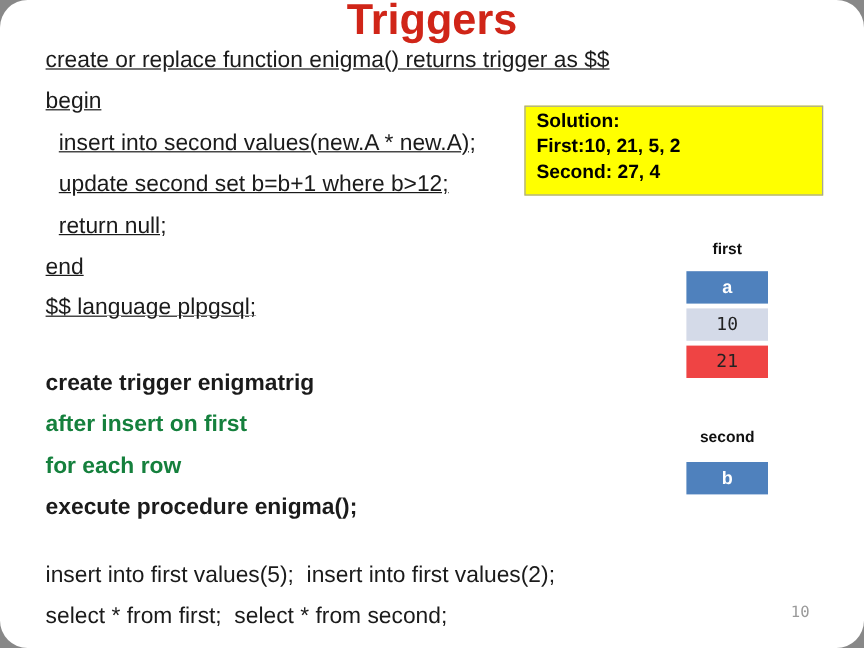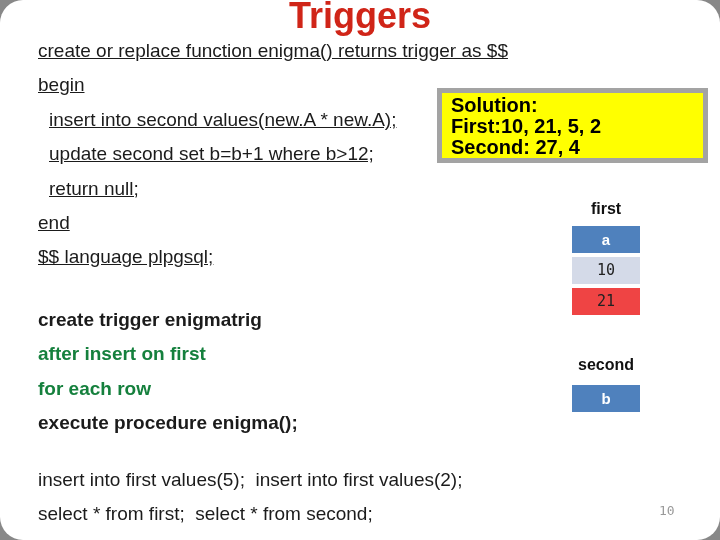--- a/index.html
+++ b/index.html
@@ -31,36 +31,36 @@
   }
   .code-1 { top:34px;text-decoration:underline; }
   .code-2 { top:303px;font-weight:bold; }
   .code-3 { top:463px; }
   .code-line.indent { padding-left:11px; }
   .code-line.red { color:#15803d; }
 
   .solution-box {
     position:absolute;
     left:437px; top:88px;
-    width:271px; height:75px;
+    width:249px; height:75px;
     box-sizing:border-box;
     background:#ffff00;
-    border:5px solid #a3a3a3;
+    border:1px solid #a3a3a3;
     padding:2px 9px;
-    font-size:20px;
+    font-size:16px;
     font-weight:bold;
     color:#000000;
     line-height:21px;
   }
 
   .tbl-label {
     position:absolute;
     width:68px;
     text-align:center;
-    font-size:16px;
+    font-size:13px;
     font-weight:600;
     color:#111111;
   }
   .tbl-label-first  { left:572px; top:200px; }
   .tbl-label-second { left:572px; top:356px; }
 
   .tbl { position:absolute; left:572px; width:68px; }
   .tbl-first  { top:226px; }
   .tbl-second { top:385px; }
   .tbl-header {

